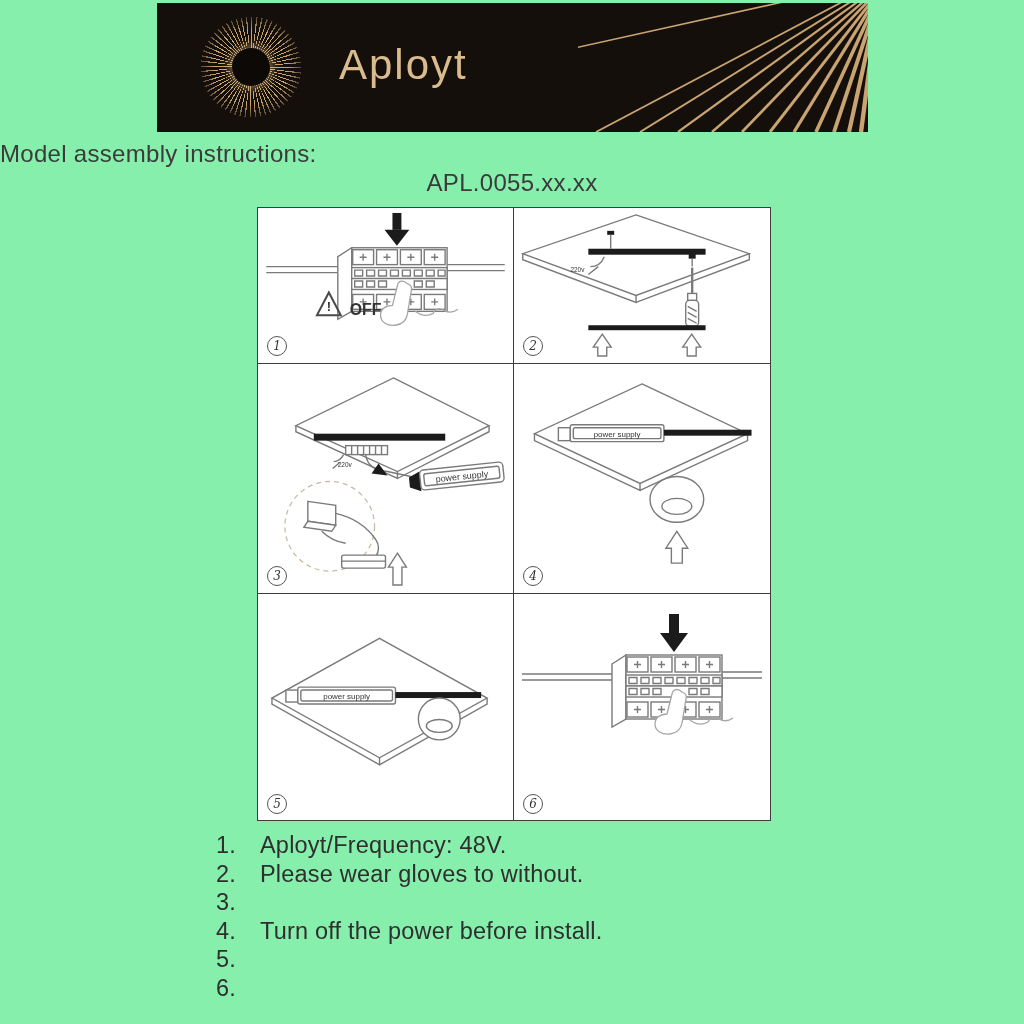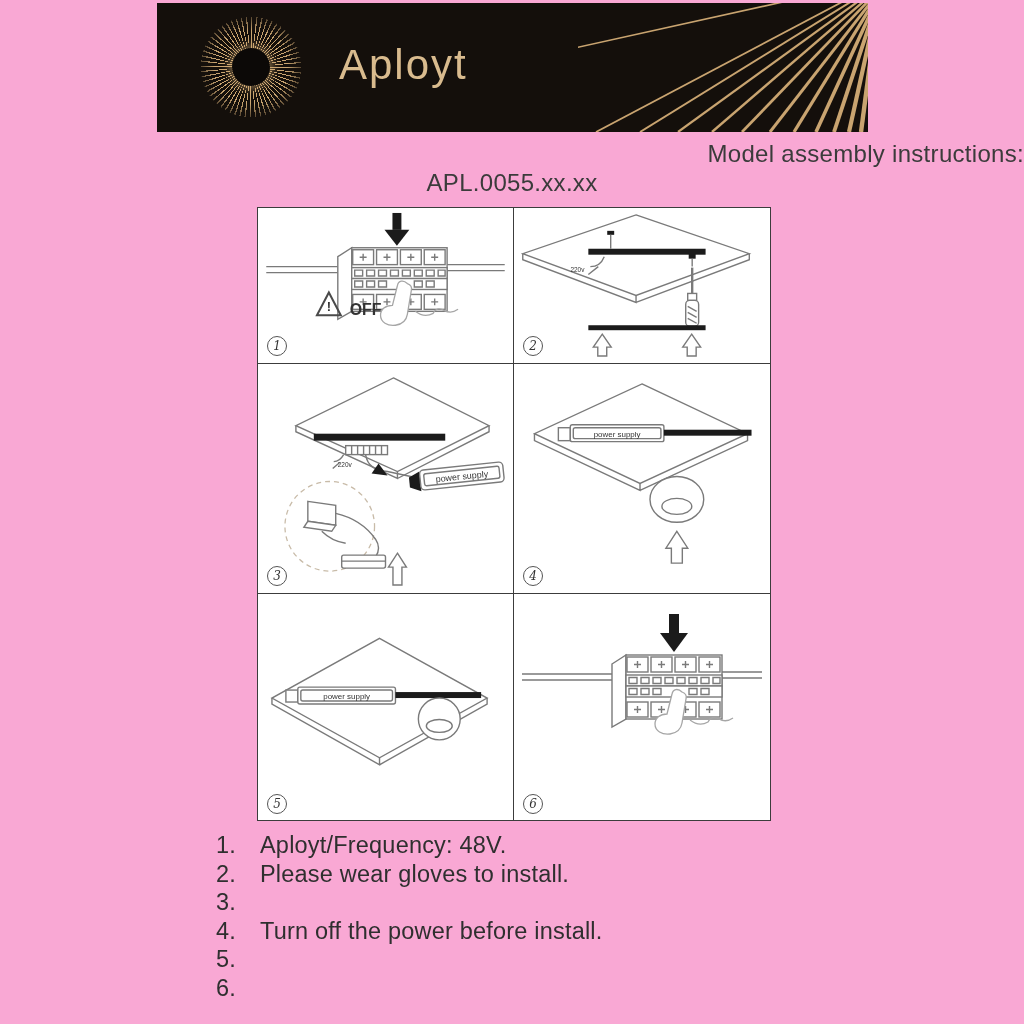--- a/index.html
+++ b/index.html
@@ -1,32 +1,32 @@
 <!DOCTYPE html>
 <html><head>
 <meta charset="utf-8">
 <style>
   html,body{margin:0;padding:0;background:#fff;}
-  #page{position:relative;width:1024px;height:1024px;background:#f9a8d4;overflow:hidden;
+  #page{position:relative;width:1024px;height:1024px;background:#86efac;overflow:hidden;
         font-family:"Liberation Sans",sans-serif;}
 
   
   .banner{position:absolute;left:157px;top:3px;width:711px;height:129px;background:#140f0b;overflow:hidden;}
   .logo-wrap{position:absolute;left:44px;top:14px;width:100px;height:100px;}
   .logo-rays{position:absolute;inset:0;border-radius:50%;
      background:repeating-conic-gradient(from 0deg,#c9a470 0deg 1.6deg,rgba(0,0,0,0) 1.6deg 6deg);}
   .logo-fade{position:absolute;inset:0;border-radius:50%;
      background:radial-gradient(circle at 50% 50%, rgba(20,15,11,0) 0%, rgba(20,15,11,0) 52%, #140f0b 82%);}
   .logo-core{position:absolute;left:50%;top:50%;width:38px;height:38px;transform:translate(-50%,-50%);
      border-radius:50%;background:#0c0907;box-shadow:0 0 9px 3px rgba(216,178,122,.55);}
   .brand{position:absolute;left:182px;top:38px;font-size:42px;letter-spacing:2px;color:#d9bb8e;font-weight:400;}
   .corner-rays{position:absolute;right:0;top:0;width:290px;height:129px;}
 
   
-  .title-line{position:absolute;left:0;top:140px;width:1024px;text-align:right;
+  .title-line{position:absolute;left:0;top:140px;width:1024px;text-align:left;
      font-size:24px;color:#3b3b3b;font-weight:500;letter-spacing:.3px;}
   .models{position:absolute;left:0;top:169px;width:1024px;display:flex;justify-content:center;gap:32px;
      font-size:24px;color:#3b3b3b;font-weight:500;letter-spacing:.3px;}
 
   
   .grid{position:absolute;left:257px;top:207px;width:514px;height:614px;
      display:grid;grid-template-columns:1fr 1fr;grid-template-rows:156px 230px 227px;
      border:1.6px solid #3c3c3c;box-sizing:border-box;background:#fff;}
   .cell{position:relative;box-sizing:border-box;}
   .cell.br{border-right:1.6px solid #3c3c3c;}
@@ -236,21 +236,21 @@
     </div>
   </div>
 
   <div class="list">
     <div class="list-row">
       <span class="list-num">1.</span>
       <span>Aployt/Frequency: 48V.</span>
     </div>
     <div class="list-row">
       <span class="list-num">2.</span>
-      <span>Please wear gloves to install.</span>
+      <span>Please wear gloves to without.</span>
     </div>
     <div class="list-row">
       <span class="list-num">3.</span>
     </div>
     <div class="list-row">
       <span class="list-num">4.</span>
       <span>Turn off the power before install.</span>
     </div>
     <div class="list-row">
       <span class="list-num">5.</span>

